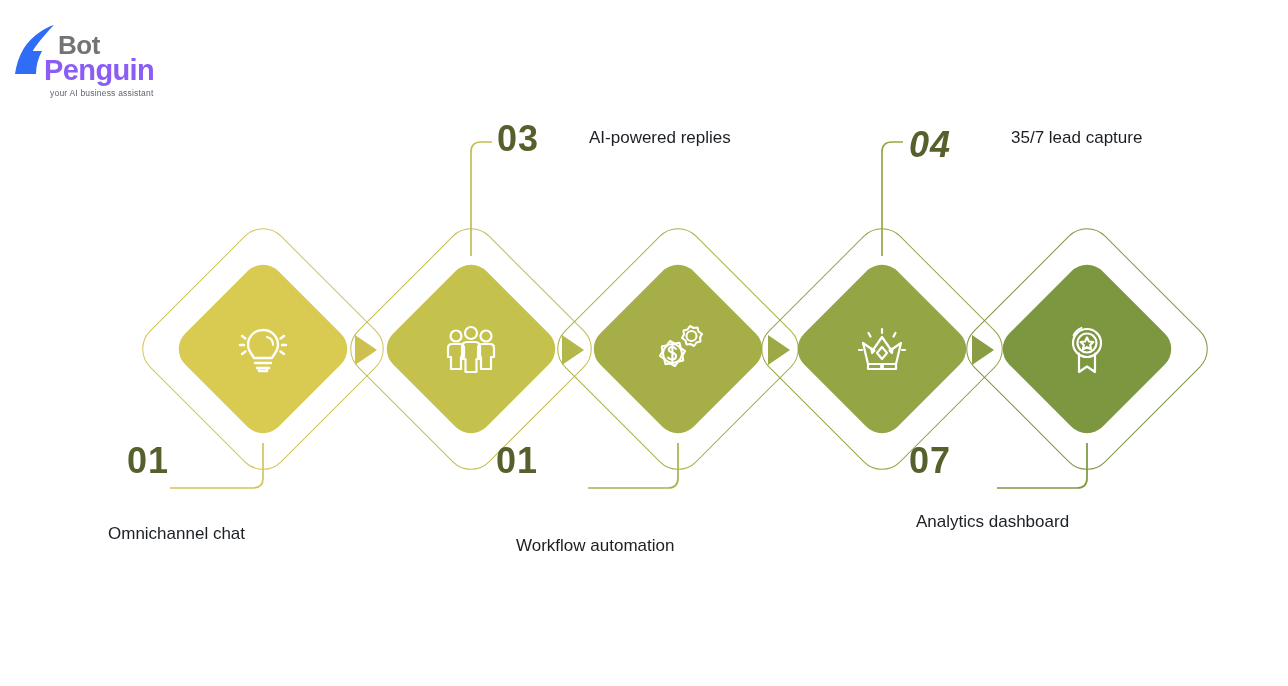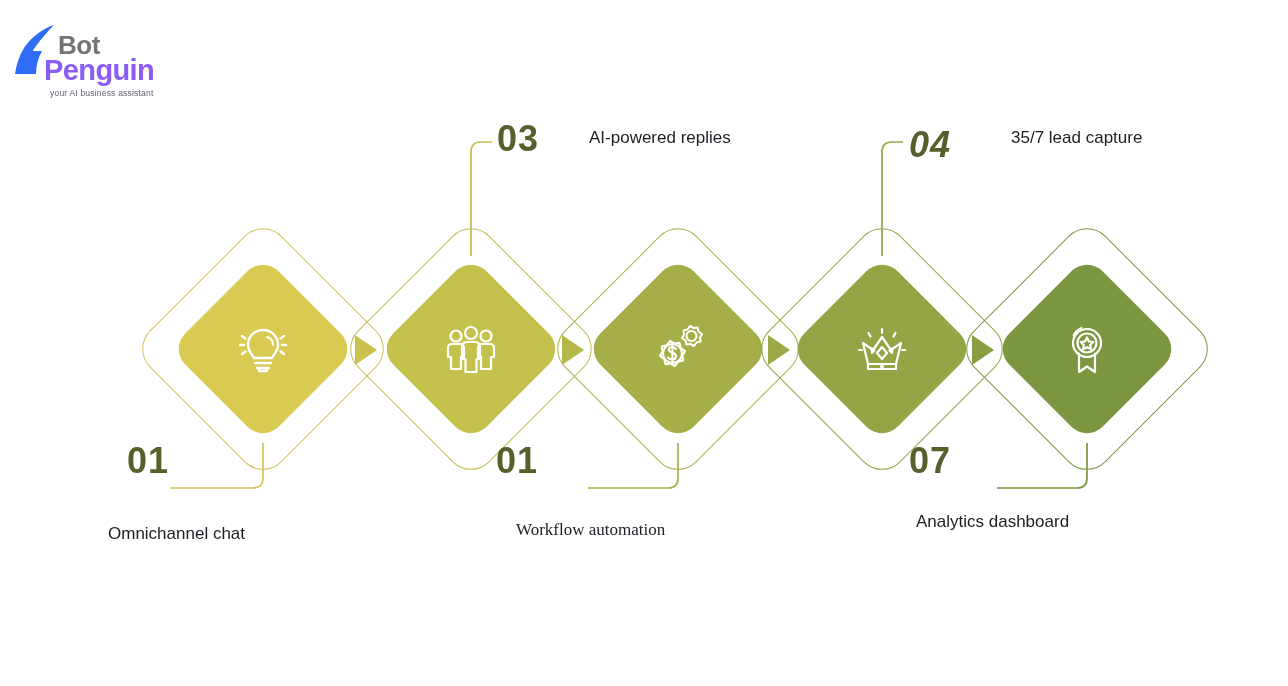--- a/index.html
+++ b/index.html
@@ -78,21 +78,21 @@
     position: absolute;
     font-size: 17px; color: #1b1f24; line-height: 1.2;
     white-space: nowrap;
   }
 
   .num.p1 { left: 106px; top: 443px; margin-left: 21px; }
   .cap.p1 { left: 108px; top: 524px; text-align: right; }
   .num.p2 { left: 497px; top: 121px; }
   .cap.p2 { left: 589px; top: 128px; }
   .num.p3 { left: 496px; top: 443px; }
-  .cap.p3 { left: 516px; top: 520px; font-family: Liberation Serif, serif; }
+  .cap.p3 { left: 516px; top: 536px; }
   .num.p4 { left: 909px; top: 127px; font-style: italic; }
   .cap.p4 { left: 1011px; top: 128px; }
   .num.p5 { left: 909px; top: 443px; }
   .cap.p5 { left: 916px; top: 512px; }
 
   .conn { position: absolute; }
   svg.conn path { fill: none; stroke-width: 1.7; }
 </style>
 </head>
 <body>

